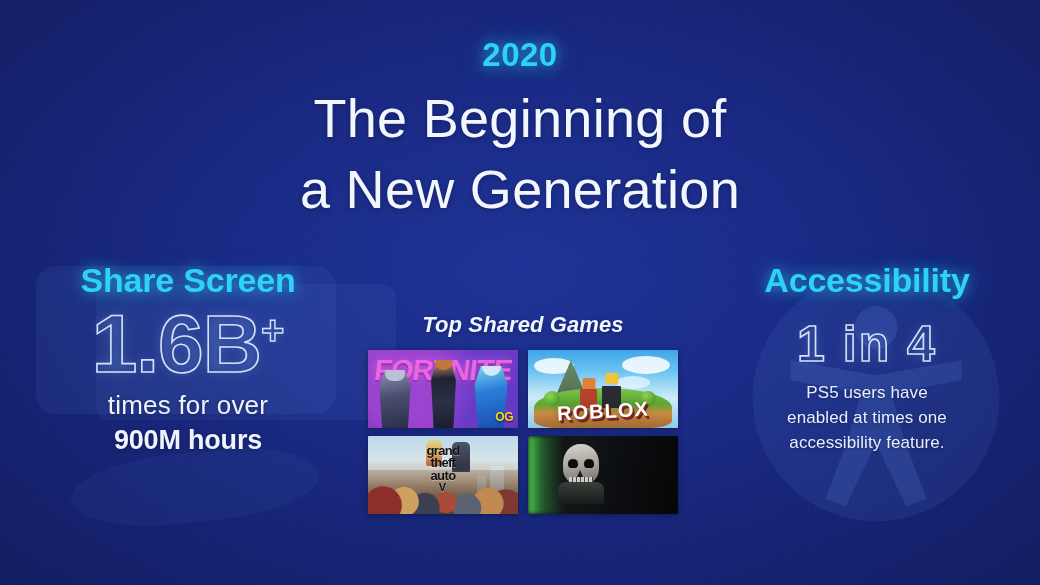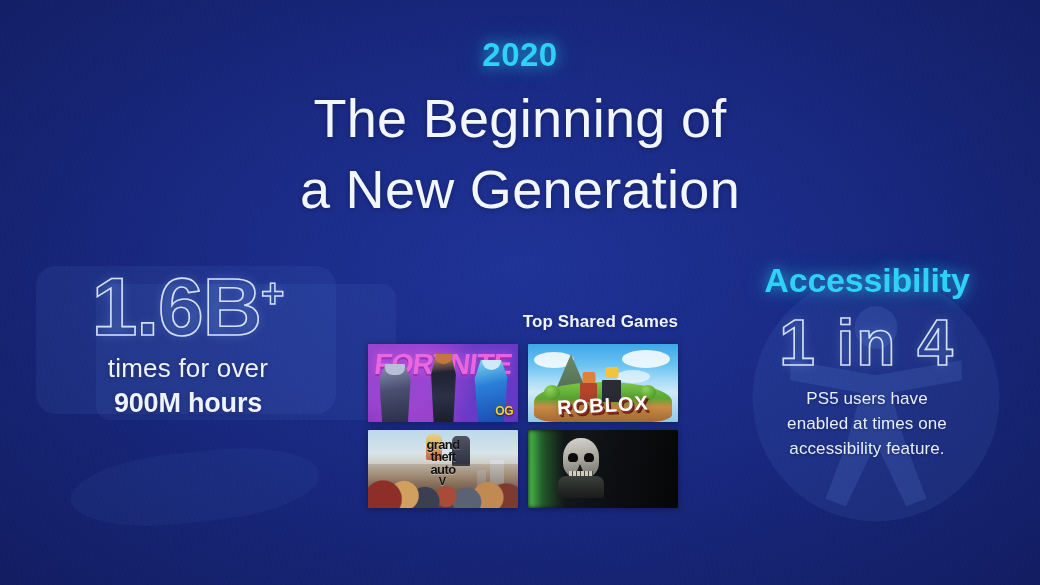--- a/index.html
+++ b/index.html
@@ -72,21 +72,21 @@
     -webkit-text-stroke:1.6px rgba(226,238,255,.92);
     text-shadow:0 0 12px rgba(150,200,255,.22);
     line-height:1;
     letter-spacing:-1px;
   }
   #share-stat { font-size:82px; margin:4px 0 2px; }
   #share-stat .sup {
     font-size:40px; vertical-align:super; letter-spacing:0;
     -webkit-text-stroke:1.4px rgba(226,238,255,.92);
   }
-  #access-stat { font-size:64px; margin:12px 0 12px; letter-spacing:2px; }
+  #access-stat { font-size:50px; margin:20px 0 12px; letter-spacing:2px; }
 
   #share-l1 { margin-top:7px; }
   #share-l3 { margin-top:4px; }
   #share-l4 { margin-top:1px; }
 
   #access-caption {
     font-size:17px; font-weight:300; color:#e6eeff;
     line-height:1.45; letter-spacing:.1px;
     text-shadow:0 1px 3px rgba(0,0,0,.3);
   }
@@ -111,23 +111,24 @@
   
   #wm-access {
     right:38px; top:272px; width:252px; height:252px;
     z-index:1;
   }
   #wm-access svg { width:100%; height:100%; display:block; }
 
   
   #games { position:absolute; left:368px; top:312px; width:310px; z-index:5; }
   #games-heading {
-    text-align:right; font-size:17px; font-weight:bold;
+    text-align:center; font-size:22px; font-weight:bold;
     color:#eff4ff; letter-spacing:.1px; margin-bottom:12px;
     text-shadow:0 1px 4px rgba(0,0,0,.3);
+    font-style:italic;
   }
   #games-grid {
     display:grid;
     grid-template-columns:150px 150px;
     grid-template-rows:78px 78px;
     gap:8px 10px;
   }
   .tile {
     position:relative; width:150px; height:78px;
     overflow:hidden; border-radius:1px;
@@ -306,20 +307,21 @@
     </svg>
   </div>
 
   <div id="title-block">
     <div id="year">2020</div>
     <div class="title-line" id="title-l1">The Beginning of</div>
     <div class="title-line" id="title-l2">a New Generation</div>
   </div>
 
   <div class="panel" id="panel-share">
+    <div class="panel-heading">Share Screen</div>
     <div class="stat-outline" id="share-stat"><span>1.6B</span><span class="sup">+</span></div>
     <div class="panel-sub" id="share-l3">times for over</div>
     <div class="panel-sub bold" id="share-l4">900M hours</div>
   </div>
 
   <div id="games">
     <div id="games-heading">Top Shared Games</div>
 
     <div id="games-grid">
 

